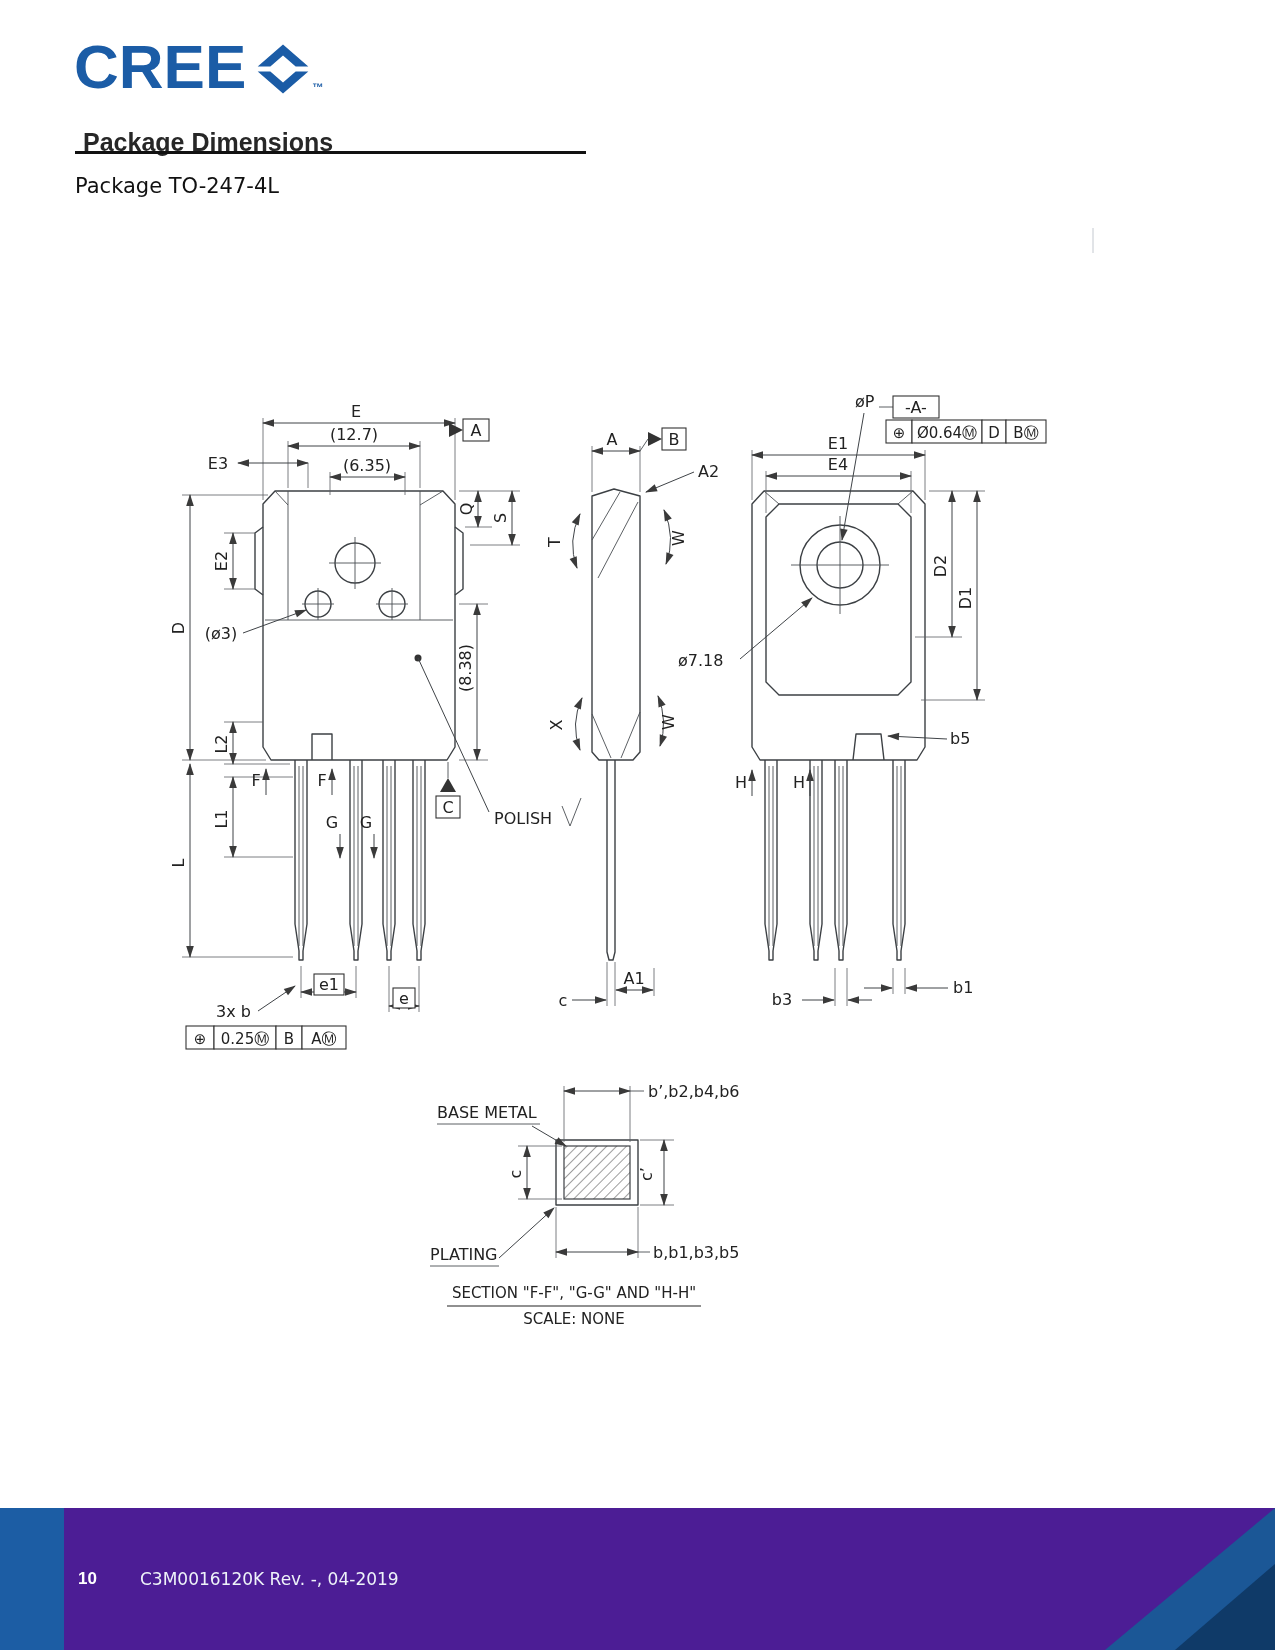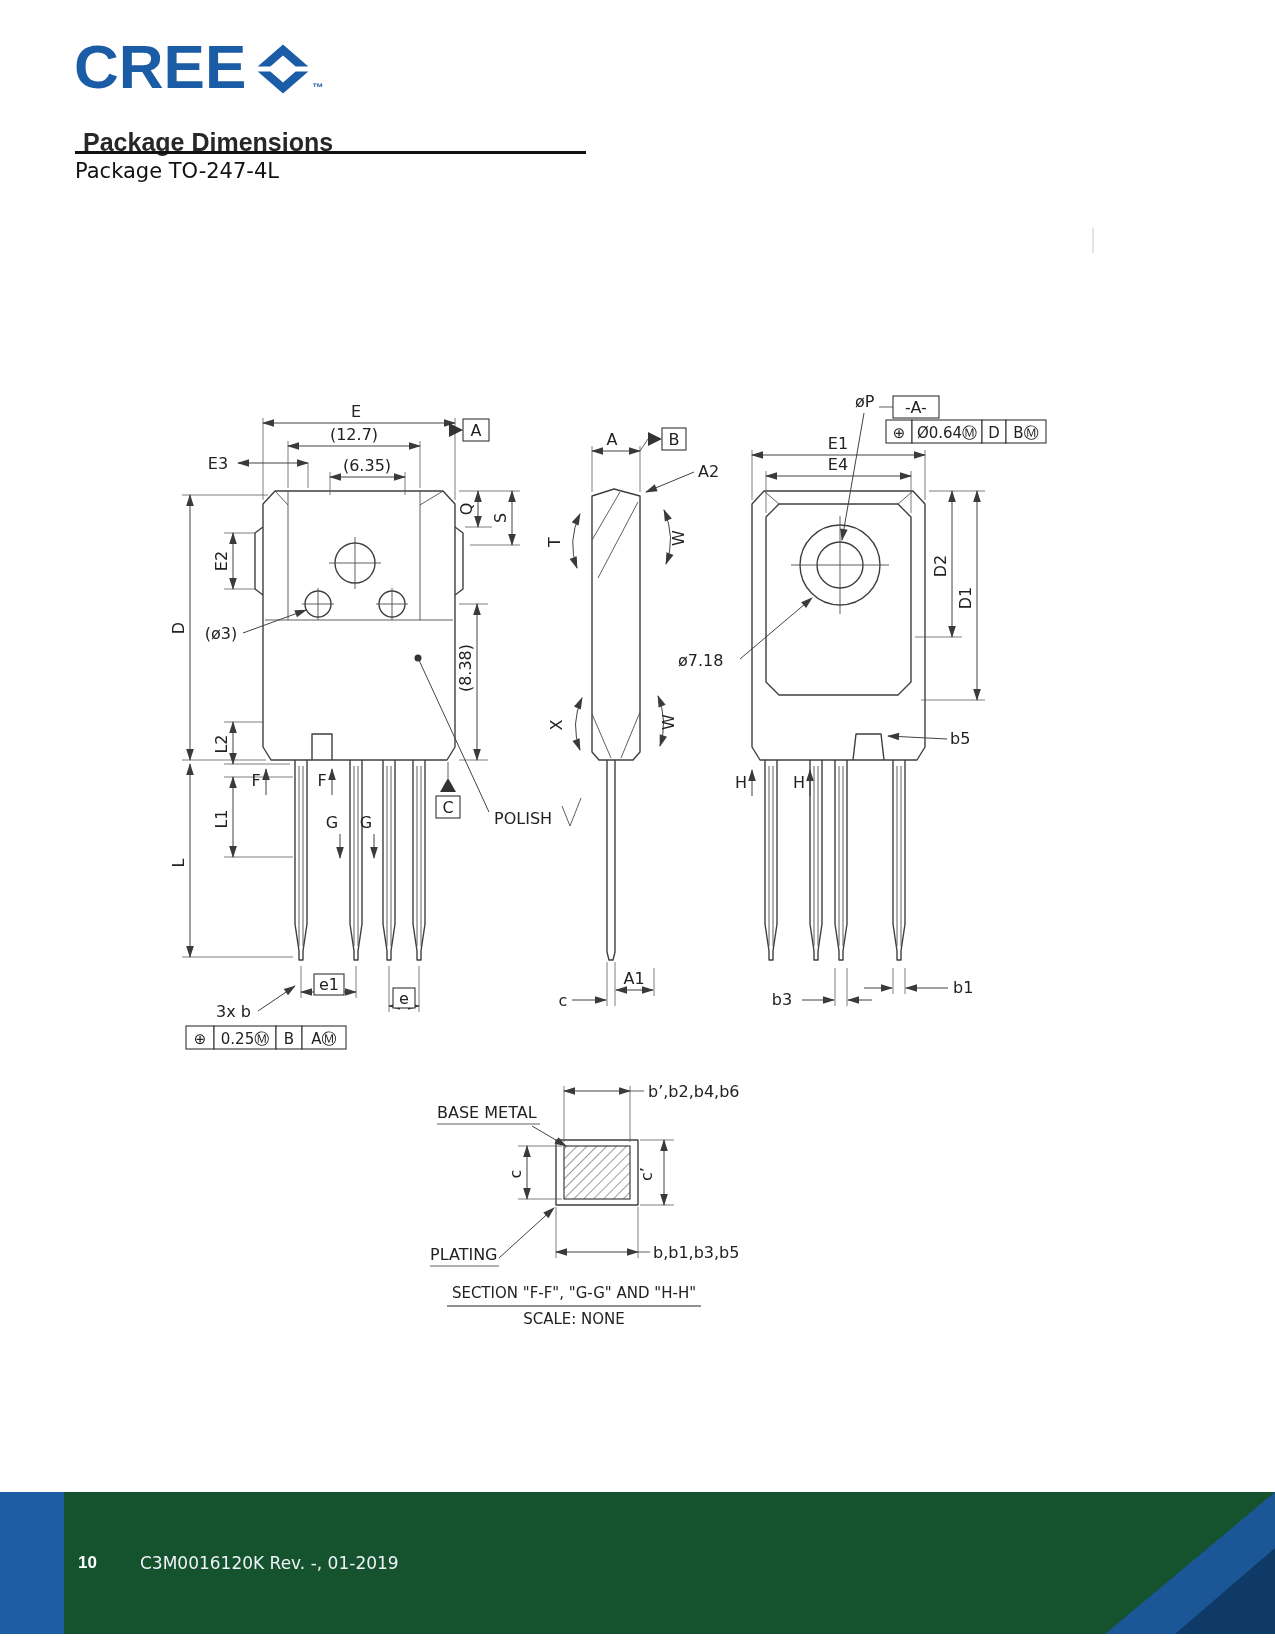--- a/index.html
+++ b/index.html
@@ -13,33 +13,33 @@
     color:#1b5ca6; font-size:62px; font-weight:bold; line-height:0.95;
     letter-spacing:0px; font-family:"Liberation Sans", sans-serif;
   }
   .logo-mark { margin-left:10px; margin-top:4px; }
   .logo-tm { color:#1b5ca6; font-size:11px; font-weight:bold; align-self:flex-end; margin-left:2px; margin-bottom:4px; }
   .page-title {
     position:absolute; left:75px; top:120px; margin:8px;
     font-size:25px; font-weight:bold; color:#272727;
   }
   .title-rule { position:absolute; left:75px; top:151px; width:511px; height:3px; background:#111111; }
-  .package-name { position:absolute; left:75px; top:159px; margin:0; font-size:21px; color:#111111; font-family:"DejaVu Sans", sans-serif;}
+  .package-name { position:absolute; left:75px; top:174px; margin:0; font-size:21px; color:#111111; font-family:"DejaVu Sans", sans-serif;}
   
   .drawing { position:absolute; left:0; top:0; width:1275px; height:1650px; }
   svg .ol   { fill:none; stroke:#3c4044; stroke-width:1.4; stroke-linejoin:round; }
   svg .thin { fill:none; stroke:#4a4e52; stroke-width:0.9; }
   svg .dim  { fill:none; stroke:#3f4347; stroke-width:1; }
   svg .ext  { fill:none; stroke:#5a5e62; stroke-width:0.8; }
   svg text  { font-family:"DejaVu Sans", sans-serif; font-size:16px; fill:#222222; }
   svg text.sm { font-size:15px; }
   svg .box  { fill:#ffffff; stroke:#333333; stroke-width:1.1; }
   svg .flag { fill:#333333; stroke:none; }
   
-  .footer { position:absolute; left:0; bottom:16px; width:1275px; height:142px; background:#14532d; }
+  .footer { position:absolute; left:0; bottom:0; width:1275px; height:142px; background:#4c1d95; }
   .footer-block { position:absolute; left:0; top:0; width:64px; height:142px; background:#1c5da4; }
   .footer-tri-1 { position:absolute; right:0; top:0; width:170px; height:142px; background:#1b5796;
                   clip-path:polygon(100% 0, 0 100%, 100% 100%); }
   .footer-tri-2 { position:absolute; right:0; bottom:0; width:100px; height:86px; background:#0f3a68;
                   clip-path:polygon(100% 0, 0 100%, 100% 100%); }
   .footer-page { position:absolute; left:78px; top:50%; transform:translateY(-50%);
                  color:#ffffff; font-weight:bold; font-size:17px; }
   .footer-doc  { position:absolute; left:140px; top:50%; transform:translateY(-50%);
                  color:#eef3f9; font-size:17px; font-family:"DejaVu Sans", sans-serif; }
 </style>
@@ -371,16 +371,16 @@
       <line x1="447" y1="1306" x2="701" y2="1306" stroke="#222" stroke-width="1.2"></line>
       <text class="sm" x="574" y="1324" text-anchor="middle">SCALE: NONE</text>
     </g>
   </svg>
 
   <div class="footer">
     <div class="footer-tri-1"></div>
     <div class="footer-tri-2"></div>
     <div class="footer-block"></div>
     <div class="footer-page">10</div>
-    <div class="footer-doc">C3M0016120K Rev. -,  01-2019</div>
+    <div class="footer-doc">C3M0016120K Rev. -,  04-2019</div>
   </div>
 
 </div>
 
 </body></html>

